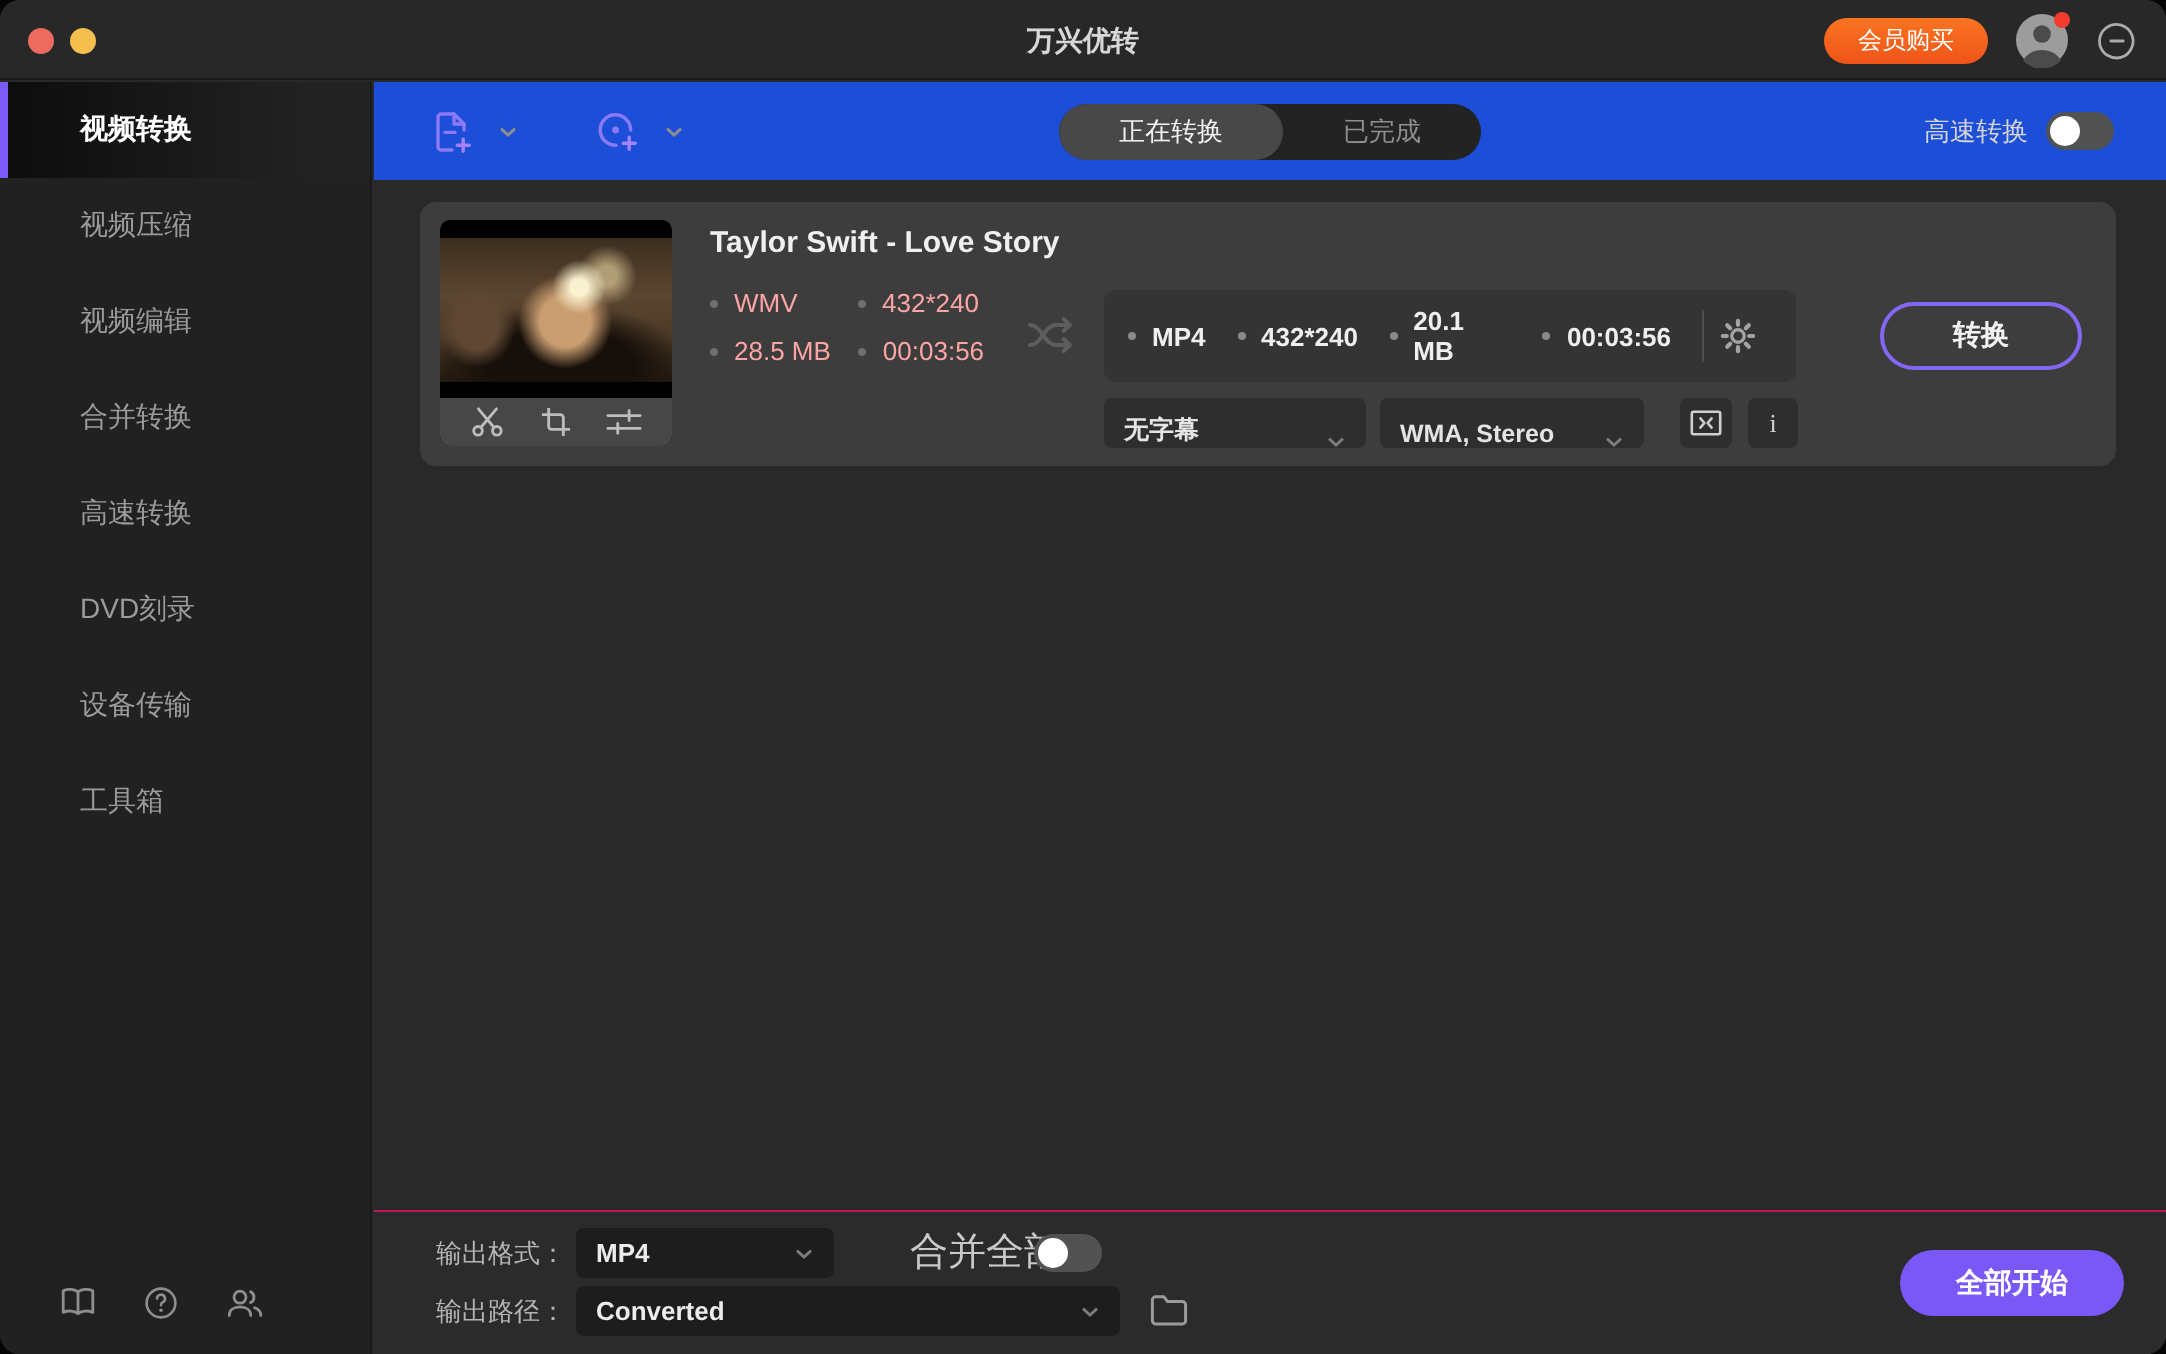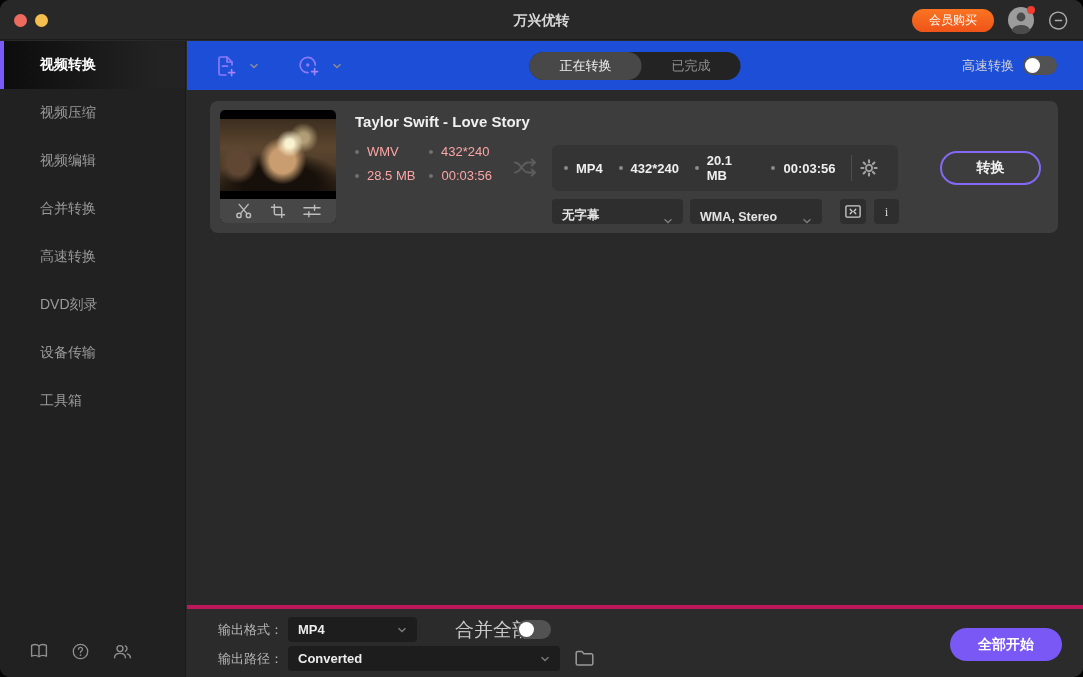--- a/index.html
+++ b/index.html
@@ -102,21 +102,21 @@
             display:flex; align-items:center; justify-content:center; cursor:pointer; }
   .btn-compress { left:630px; width:26px; }
   .btn-info { left:664px; width:25px; color:#cfcfcf; font-size:13px; font-family:"Liberation Serif", serif; }
 
   .convert-btn { position:absolute; right:17px; top:50px; width:101px; height:34px; border-radius:17px;
                  border:2px solid #8468f5; background:transparent; color:#f2f2f2; font-size:14px;
                  font-weight:bold; cursor:pointer; font-family:inherit; }
 
   
   .footer { position:absolute; left:187px; right:0; bottom:0; height:72px; background:#2b2b2b;
-            border-top:4px solid #be185d; }
+            border-top:1px solid #be185d; }
   .f-label { position:absolute; left:31px; color:#b5b5b5; font-size:13px; line-height:25px; }
   .f-dd { position:absolute; left:101px; height:25px; background:#1d1d1d; border-radius:4px;
           display:flex; align-items:center; padding:0 10px; cursor:pointer; }
   .f-dd .dd-val { color:#ececec; font-size:13px; font-weight:bold; }
   .f-dd .chev { margin-left:auto; display:flex; align-items:center; }
   .row1 { top:8px; } .row2 { top:37px; }
   .merge-label { position:absolute; left:268px; top:8px; color:#c9c9c9; font-size:19px; line-height:25px; }
   .merge-switch { position:absolute; left:330px; top:11px; }
   .folder-btn { position:absolute; left:388px; top:41px; cursor:pointer; display:flex; align-items:center; }
   .startall-btn { position:absolute; right:21px; top:19px; width:112px; height:33px; border-radius:17px;

